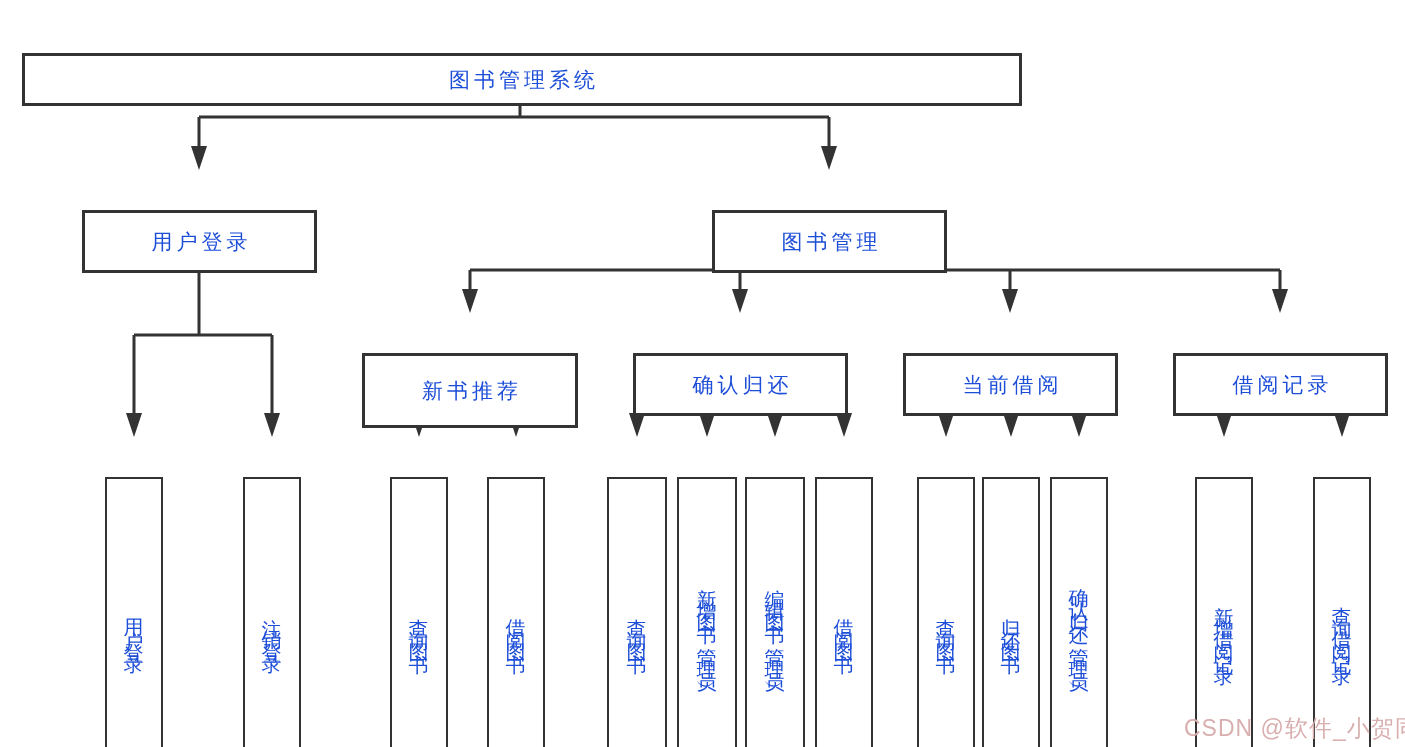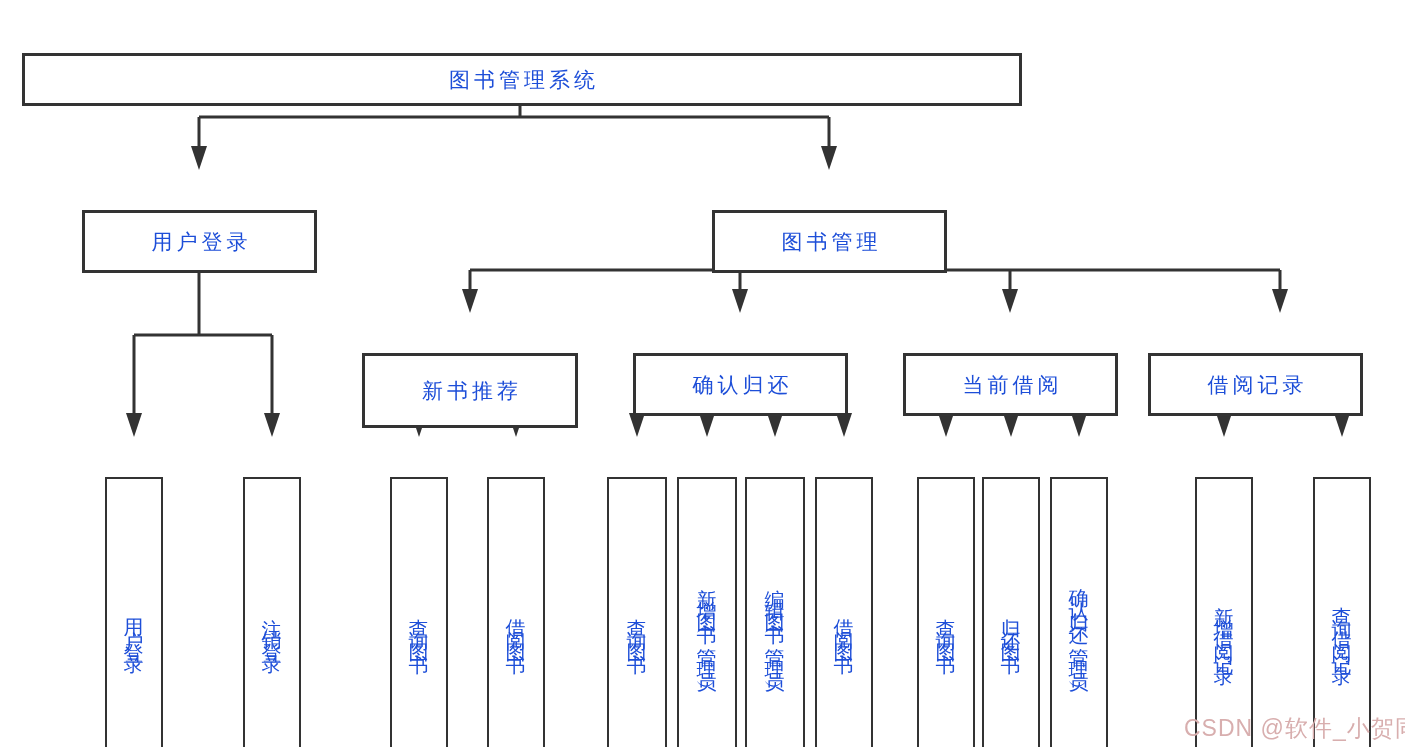--- a/index.html
+++ b/index.html
@@ -108,21 +108,21 @@
   </svg>
 
   <div class="box h-box" style="left:22px; top:13px; width:1000px; height:53px;">图书管理系统</div>
 
   <div class="box h-box" style="left:82px; top:170px; width:235px; height:63px;">用户登录</div>
   <div class="box h-box" style="left:712px; top:170px; width:235px; height:63px;">图书管理</div>
 
   <div class="box h-box" style="left:362px; top:313px; width:216px; height:75px;">新书推荐</div>
   <div class="box h-box" style="left:633px; top:313px; width:215px; height:63px;">确认归还</div>
   <div class="box h-box" style="left:903px; top:313px; width:215px; height:63px;">当前借阅</div>
-  <div class="box h-box" style="left:1148px; top:313px; width:215px; height:63px;">借阅记录</div>
+  <div class="box h-box" style="left:1173px; top:313px; width:215px; height:63px;">借阅记录</div>
 
   <div class="box v-box" style="left:105px; top:437px; width:58px; height:299px;">
     <span class="v-text">用户登录</span>
   </div>
   <div class="box v-box" style="left:243px; top:437px; width:58px; height:299px;">
     <span class="v-text">注销登录</span>
   </div>
 
   <div class="box v-box" style="left:390px; top:437px; width:58px; height:299px;">
     <span class="v-text">查询图书</span>

